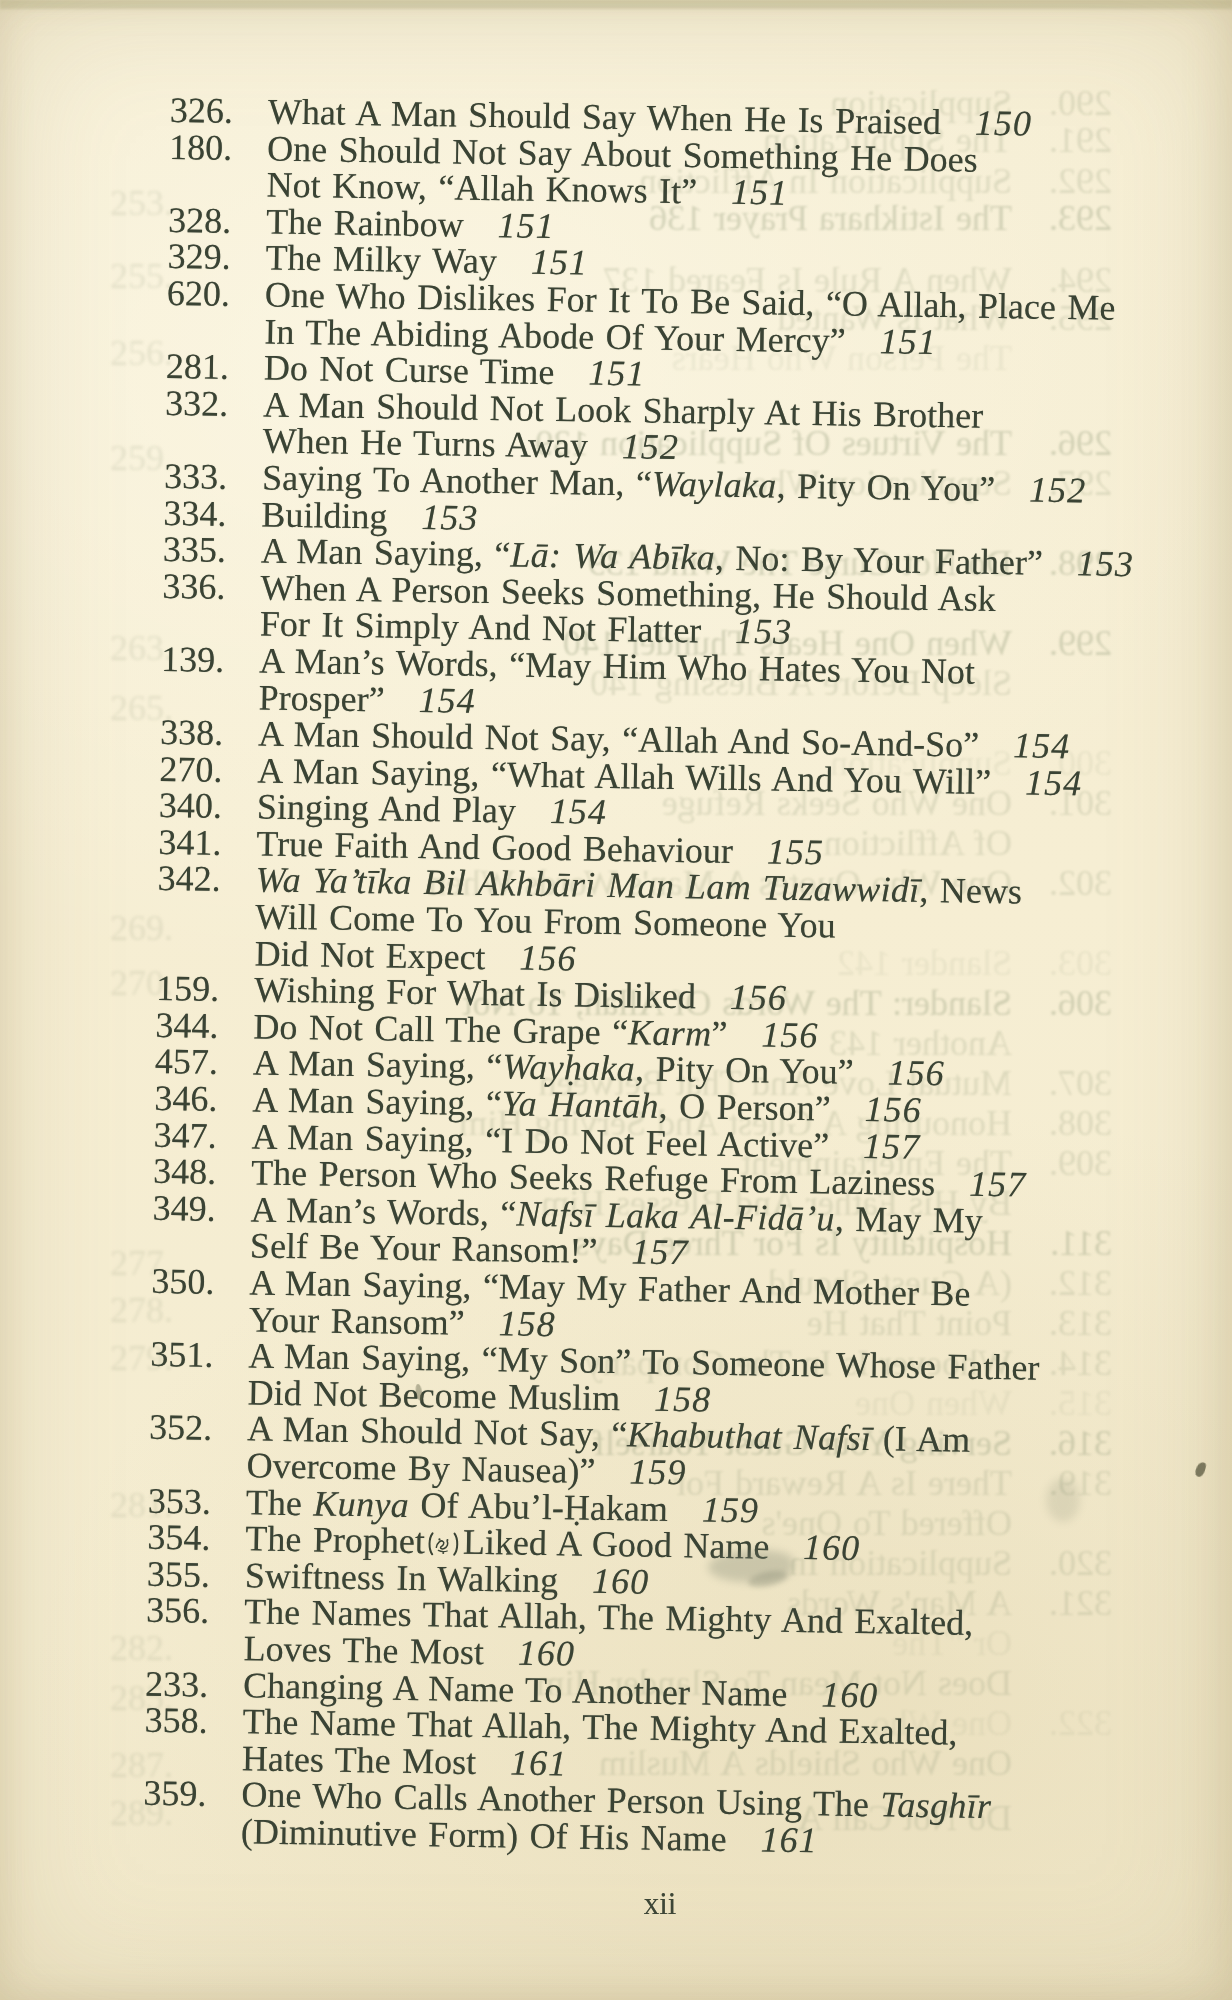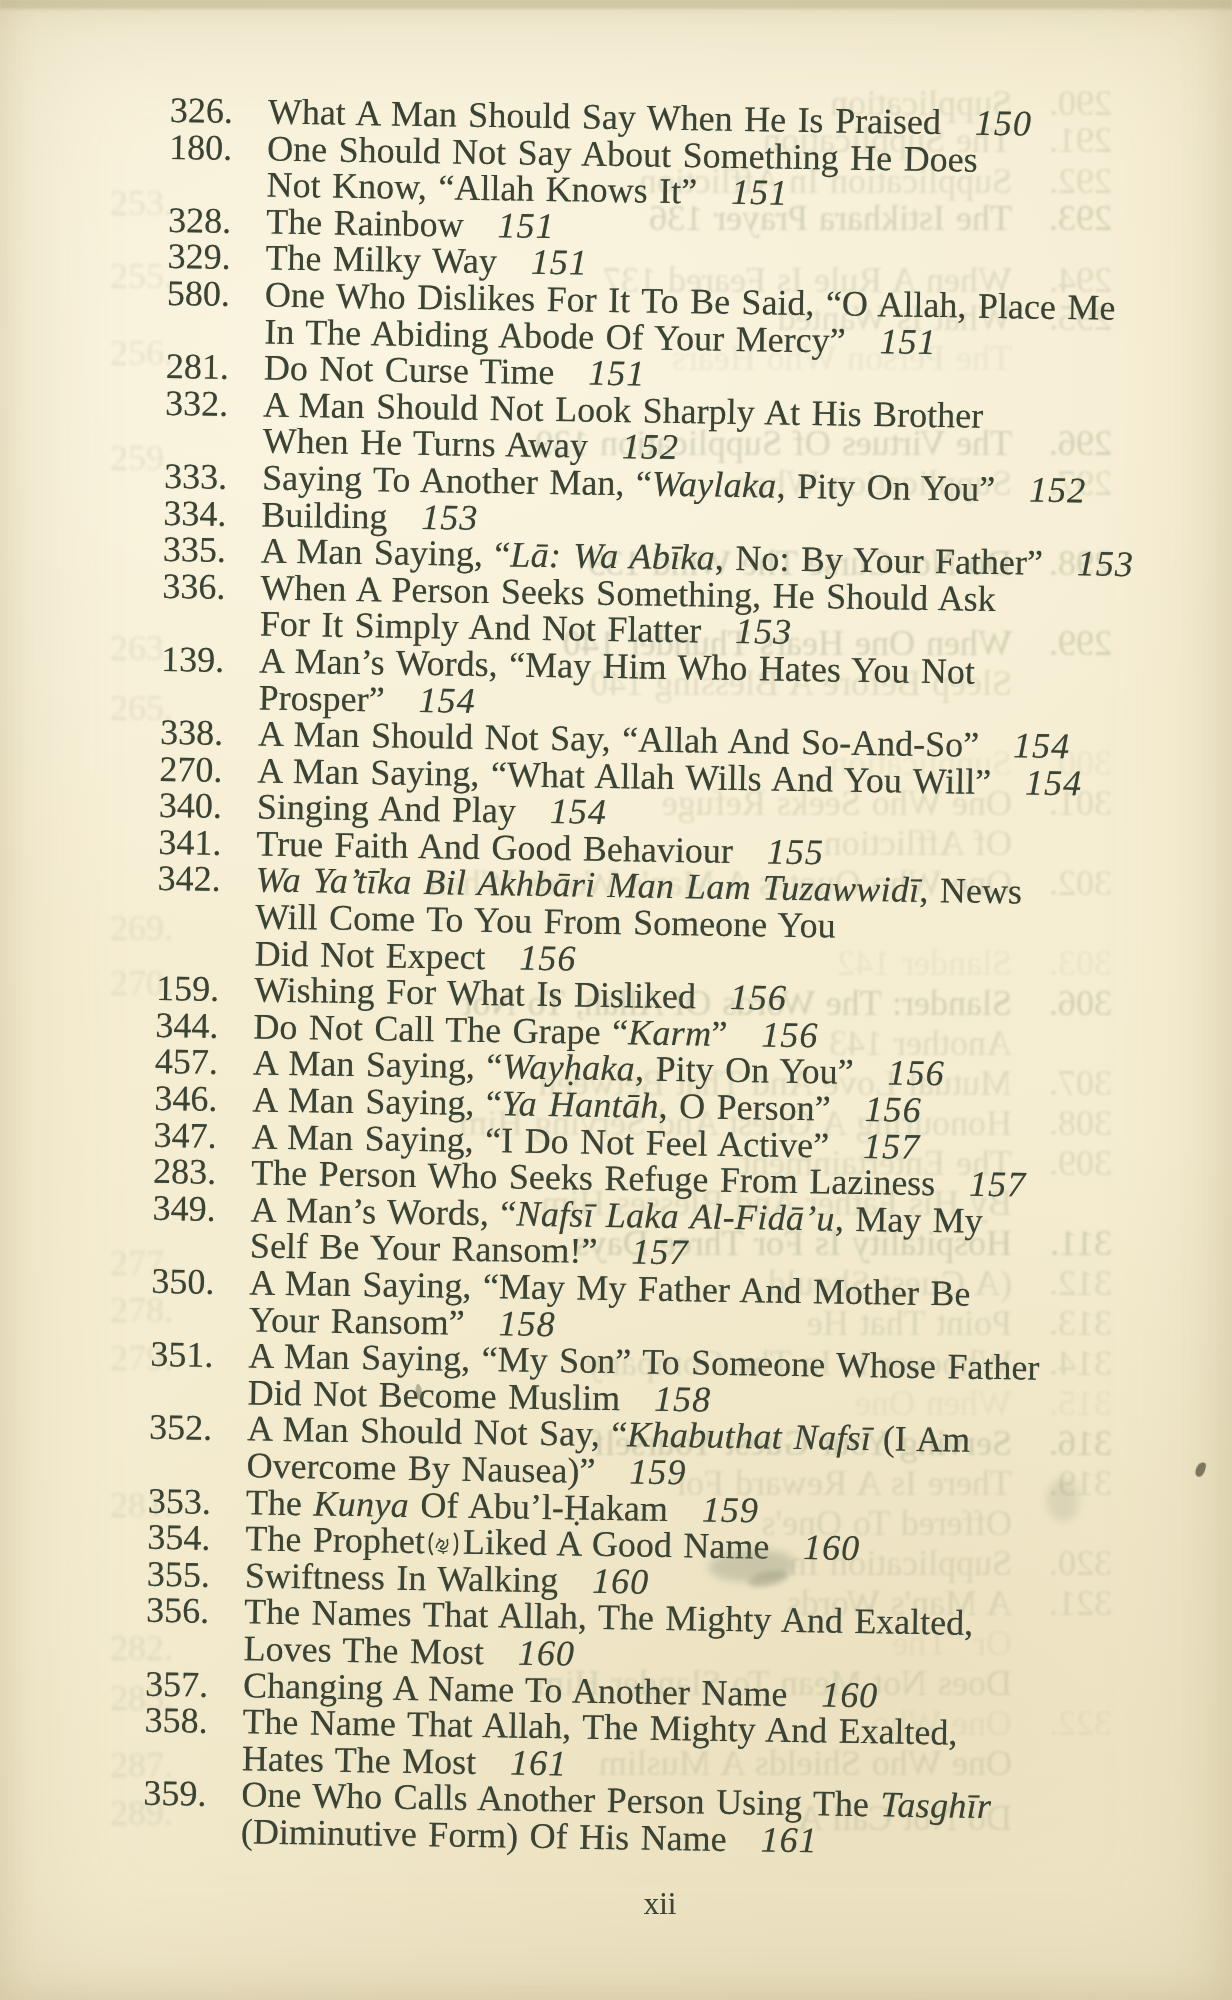--- a/index.html
+++ b/index.html
@@ -255,21 +255,21 @@
           <div class="line"><span>The Rainbow</span><span class="pg">151</span></div>
         </div>
       </div>
       <div class="entry">
         <span class="num">329.</span>
         <div class="txt">
           <div class="line"><span>The Milky Way</span><span class="pg">151</span></div>
         </div>
       </div>
       <div class="entry">
-        <span class="num">580.</span>
+        <span class="num">620.</span>
         <div class="txt">
           <div class="line"><span>One Who Dislikes For It To Be Said, “O Allah, Place Me</span></div>
           <div class="line"><span>In The Abiding Abode Of Your Mercy”</span><span class="pg">151</span></div>
         </div>
       </div>
       <div class="entry">
         <span class="num">281.</span>
         <div class="txt">
           <div class="line"><span>Do Not Curse Time</span><span class="pg">151</span></div>
         </div>
@@ -369,21 +369,21 @@
           <div class="line"><span>A Man Saying, “</span><i>Ya Hantāh</i><span>, O Person”</span><span class="pg">156</span></div>
         </div>
       </div>
       <div class="entry">
         <span class="num">347.</span>
         <div class="txt">
           <div class="line"><span>A Man Saying, “I Do Not Feel Active”</span><span class="pg">157</span></div>
         </div>
       </div>
       <div class="entry">
-        <span class="num">283.</span>
+        <span class="num">348.</span>
         <div class="txt">
           <div class="line"><span>The Person Who Seeks Refuge From Laziness</span><span class="pg">157</span></div>
         </div>
       </div>
       <div class="entry">
         <span class="num">349.</span>
         <div class="txt">
           <div class="line"><span>A Man’s Words, “</span><i>Nafsī Laka Al-Fidā’u</i><span>, May My</span></div>
           <div class="line"><span>Self Be Your Ransom!”</span><span class="pg">157</span></div>
         </div>
@@ -440,21 +440,21 @@
         </div>
       </div>
       <div class="entry">
         <span class="num">356.</span>
         <div class="txt">
           <div class="line"><span>The Names That Allah, The Mighty And Exalted,</span></div>
           <div class="line"><span>Loves The Most</span><span class="pg">160</span></div>
         </div>
       </div>
       <div class="entry">
-        <span class="num">357.</span>
+        <span class="num">233.</span>
         <div class="txt">
           <div class="line"><span>Changing A Name To Another Name</span><span class="pg">160</span></div>
         </div>
       </div>
       <div class="entry">
         <span class="num">358.</span>
         <div class="txt">
           <div class="line"><span>The Name That Allah, The Mighty And Exalted,</span></div>
           <div class="line"><span>Hates The Most</span><span class="pg">161</span></div>
         </div>

